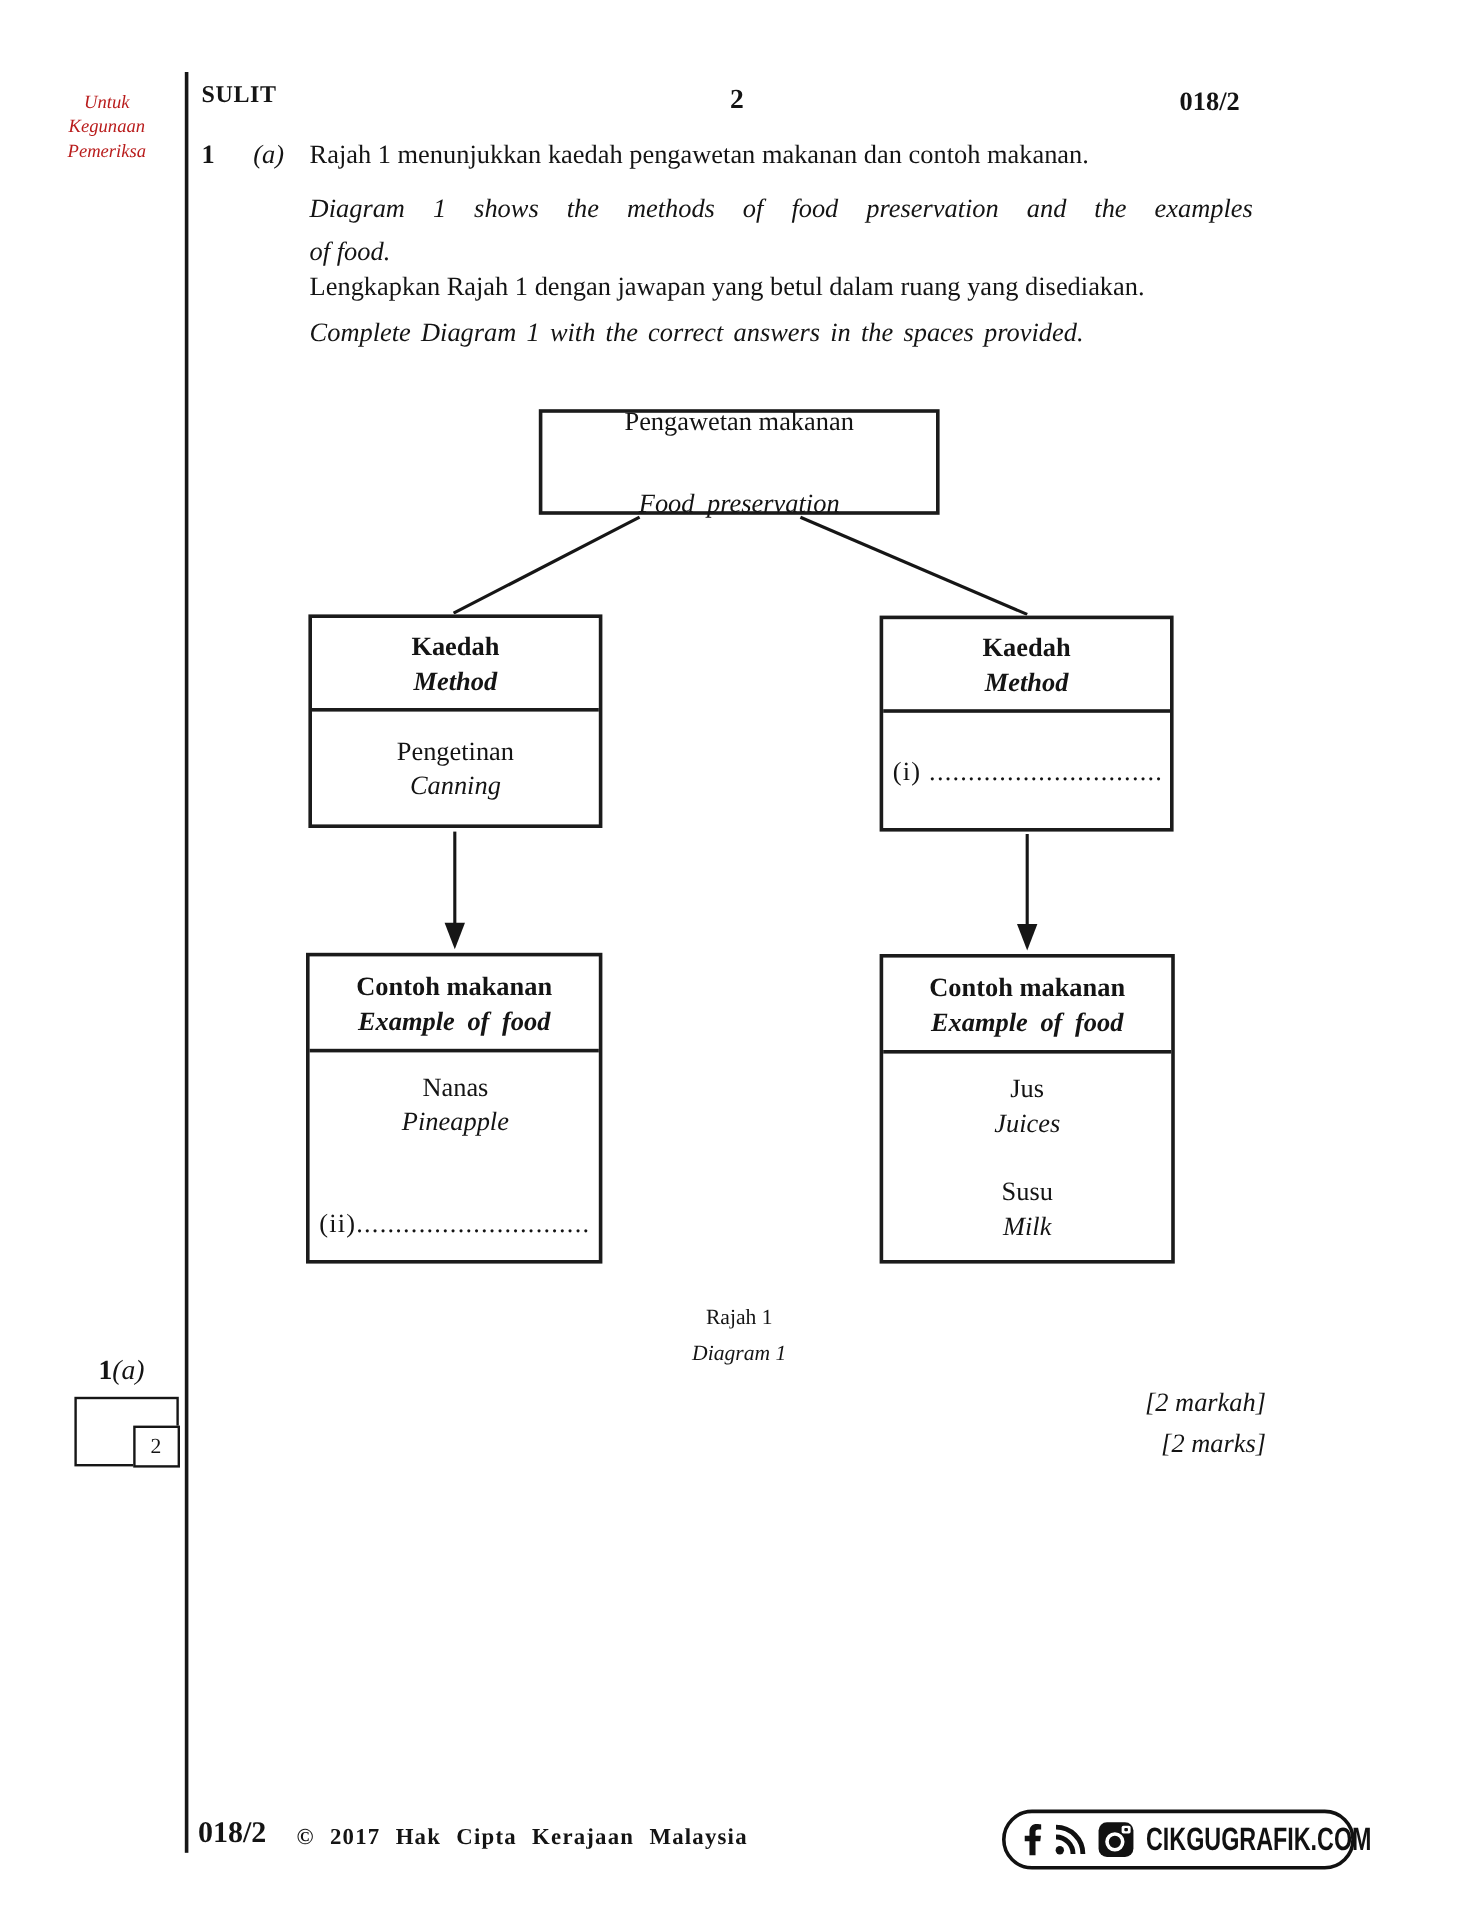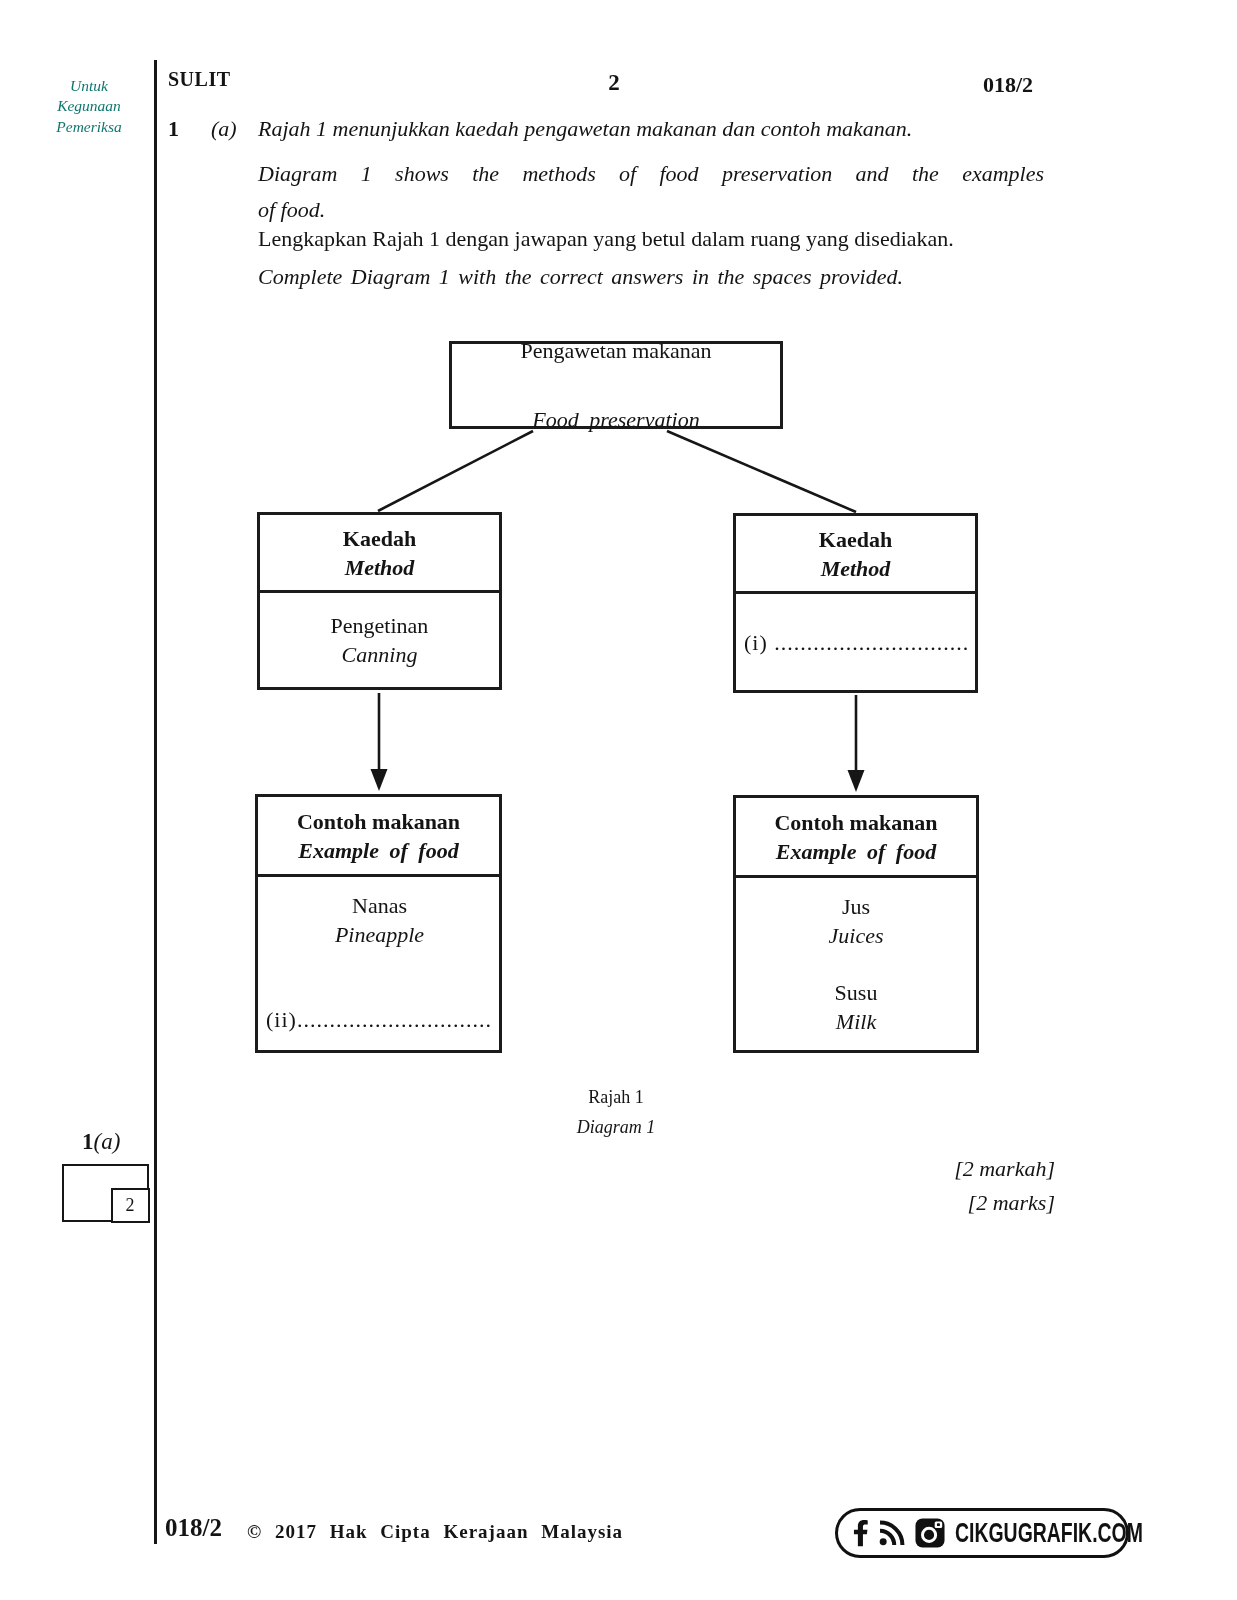--- a/index.html
+++ b/index.html
@@ -12,35 +12,35 @@
     font-family: "Liberation Serif", serif;
     color: #141414;
     overflow: hidden;
   }
   .abs { position: absolute; }
 
   
   .margin-note {
     left: 30px; top: 76px; width: 118px;
     text-align: center; font-style: italic;
-    font-size: 15.5px; line-height: 1.32; color: #0f766e;
+    font-size: 15.5px; line-height: 1.32; color: #b91c1c;
   }
 
   
   .v-rule { left. : 0; left: 154px; top: 60px; width: 3px; height: 1484px; background: #161616; }
 
   
   .hdr-sulit { left: 168px; top: 68px; font-weight: bold; font-size: 20px; letter-spacing: 0.5px; }
   .hdr-page { left: 564px; top: 70px; width: 100px; text-align: center; font-weight: bold; font-size: 23px; }
   .hdr-code { left: 983px; top: 72px; font-weight: bold; font-size: 22px; }
 
   
   .q-num { left: 168px; top: 116px; font-weight: bold; font-size: 22px; }
   .q-part { left: 211px; top: 116px; font-style: italic; font-size: 22px; }
-  .q-ms1 { left: 258px; top: 116px; width: 792px; font-size: 22px; font-style: italic; }
+  .q-ms1 { left: 258px; top: 116px; width: 792px; font-size: 22px; }
   .q-en1 { left: 258px; top: 156px; width: 786px; font-size: 22px; font-style: italic; line-height: 36px; }
   .q-en1 .justify-line { text-align: justify; text-align-last: justify; }
   .q-ms2 { left: 258px; top: 226px; width: 792px; font-size: 22px; }
   .q-en2 { left: 258px; top: 264px; width: 792px; font-size: 22px; font-style: italic; word-spacing: 3px; }
 
   
   .dbox {
     position: absolute;
     border: 3px solid #1b1b1b;
     background: #fff;

